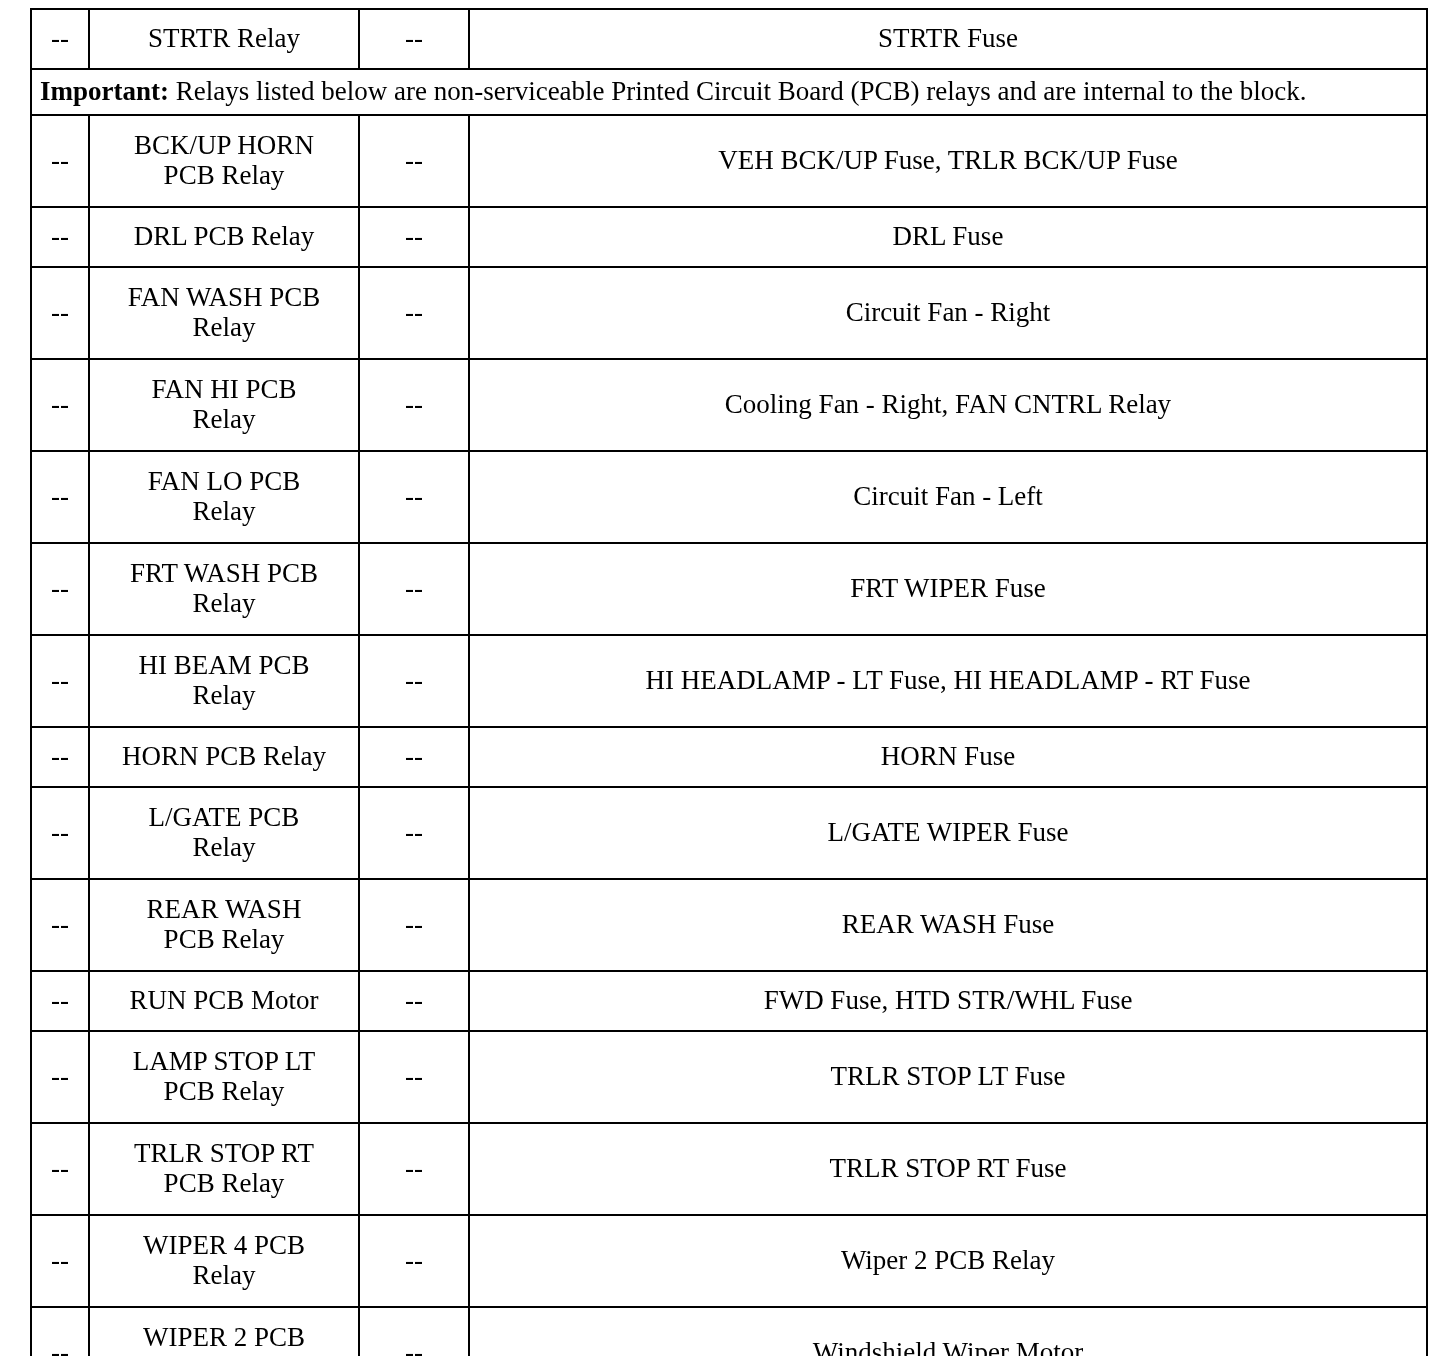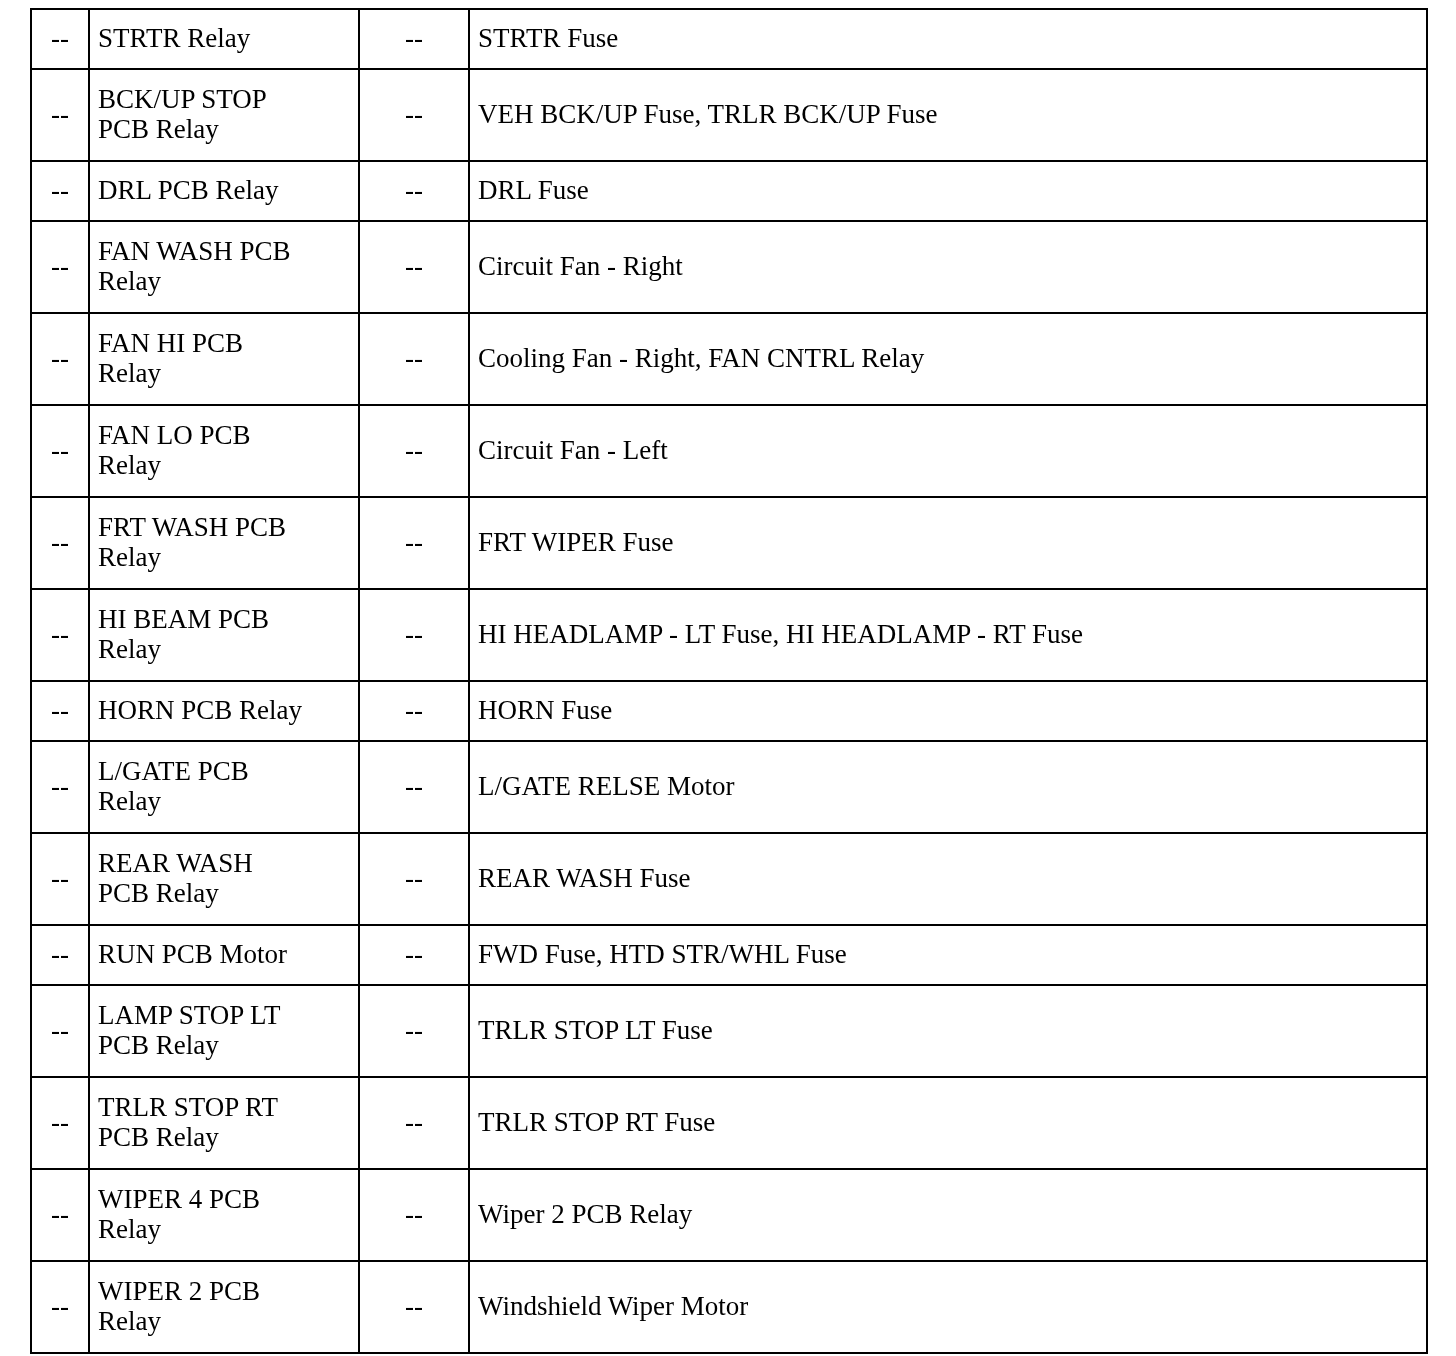--- a/index.html
+++ b/index.html
@@ -40,20 +40,21 @@
     padding: 6px 8px 8px 8px;
   }
   td.mark {
     text-align: center;
     padding-left: 0;
     padding-right: 0;
     font-size: 26px;
   }
   td.name {
     padding-left: 10px;
+    text-align: center;
   }
   td.note {
     padding: 8px 10px 10px 6px;
     font-size: 27px;
     line-height: 1.2;
   }
   td.note .imp {
     font-weight: bold;
   }
   .row-tall td { height: 76px; }
@@ -72,25 +73,31 @@
       <col class="c-fuse-name">
     </colgroup>
     <tbody>
       <tr class="row-short">
         <td class="mark">--</td>
         <td class="name">STRTR Relay</td>
         <td class="mark">--</td>
         <td class="name">STRTR Fuse</td>
       </tr>
 
-
-      <tr class="row-tall">
-        <td class="mark">--</td>
-        <td class="name">
-          <span class="two-line">BCK/UP STOP</span>
+      <tr>
+        <td class="note" colspan="4">
+          <span class="imp">Important:</span>
+          <span>Relays listed below are non-serviceable Printed Circuit Board (PCB) relays and are internal to the block.</span>
+        </td>
+      </tr>
+
+      <tr class="row-tall">
+        <td class="mark">--</td>
+        <td class="name">
+          <span class="two-line">BCK/UP HORN</span>
           <span class="two-line">PCB Relay</span>
         </td>
         <td class="mark">--</td>
         <td class="name">VEH BCK/UP Fuse, TRLR BCK/UP Fuse</td>
       </tr>
 
       <tr class="row-short">
         <td class="mark">--</td>
         <td class="name">DRL PCB Relay</td>
         <td class="mark">--</td>
@@ -154,21 +161,21 @@
         <td class="name">HORN Fuse</td>
       </tr>
 
       <tr class="row-tall">
         <td class="mark">--</td>
         <td class="name">
           <span class="two-line">L/GATE PCB</span>
           <span class="two-line">Relay</span>
         </td>
         <td class="mark">--</td>
-        <td class="name">L/GATE RELSE Motor</td>
+        <td class="name">L/GATE WIPER Fuse</td>
       </tr>
 
       <tr class="row-tall">
         <td class="mark">--</td>
         <td class="name">
           <span class="two-line">REAR WASH</span>
           <span class="two-line">PCB Relay</span>
         </td>
         <td class="mark">--</td>
         <td class="name">REAR WASH Fuse</td>

